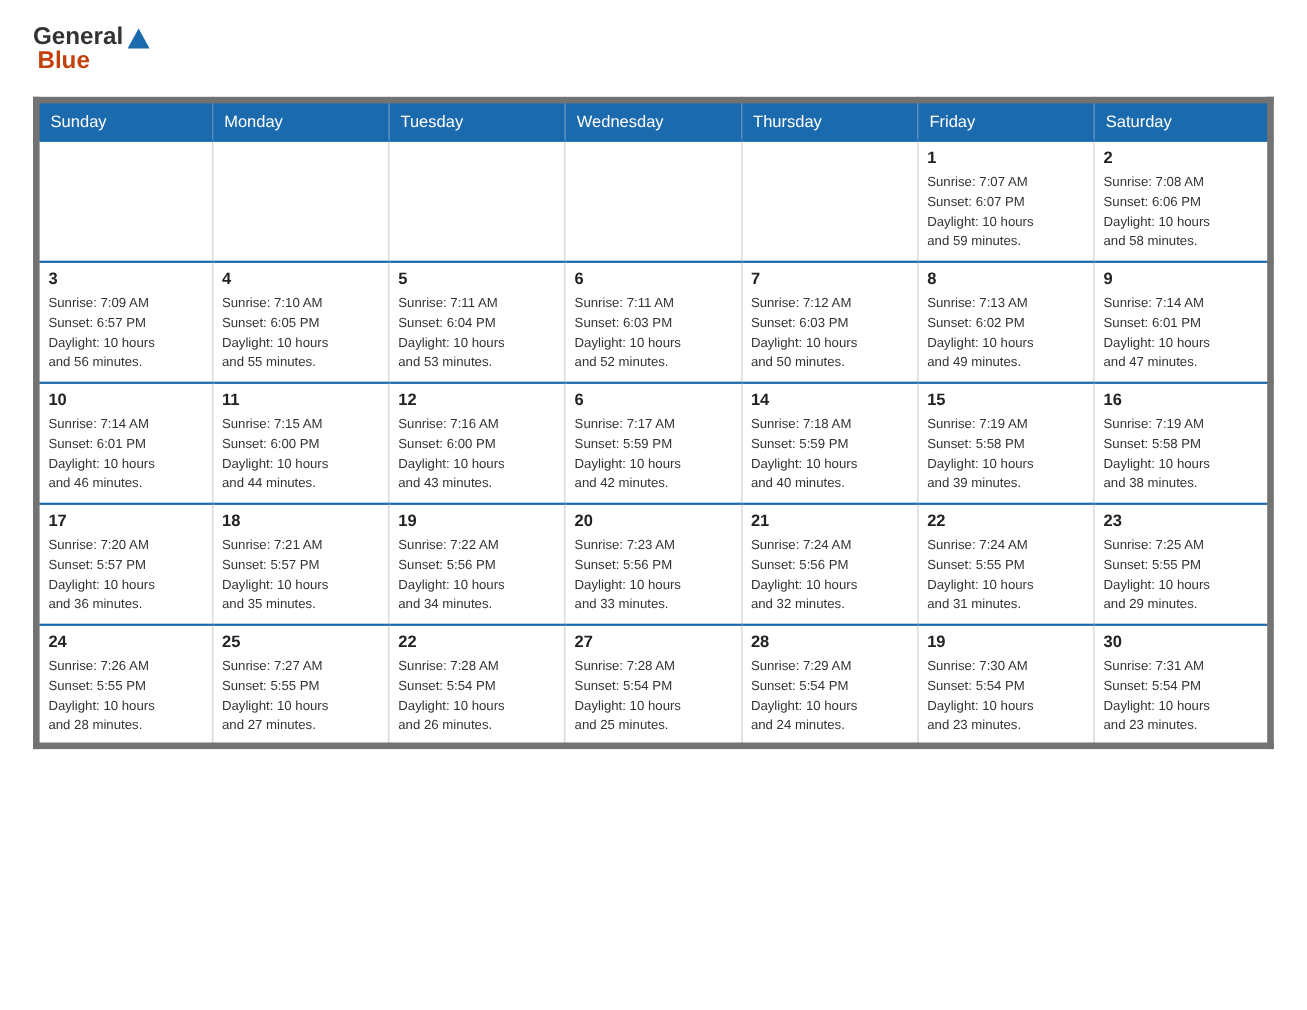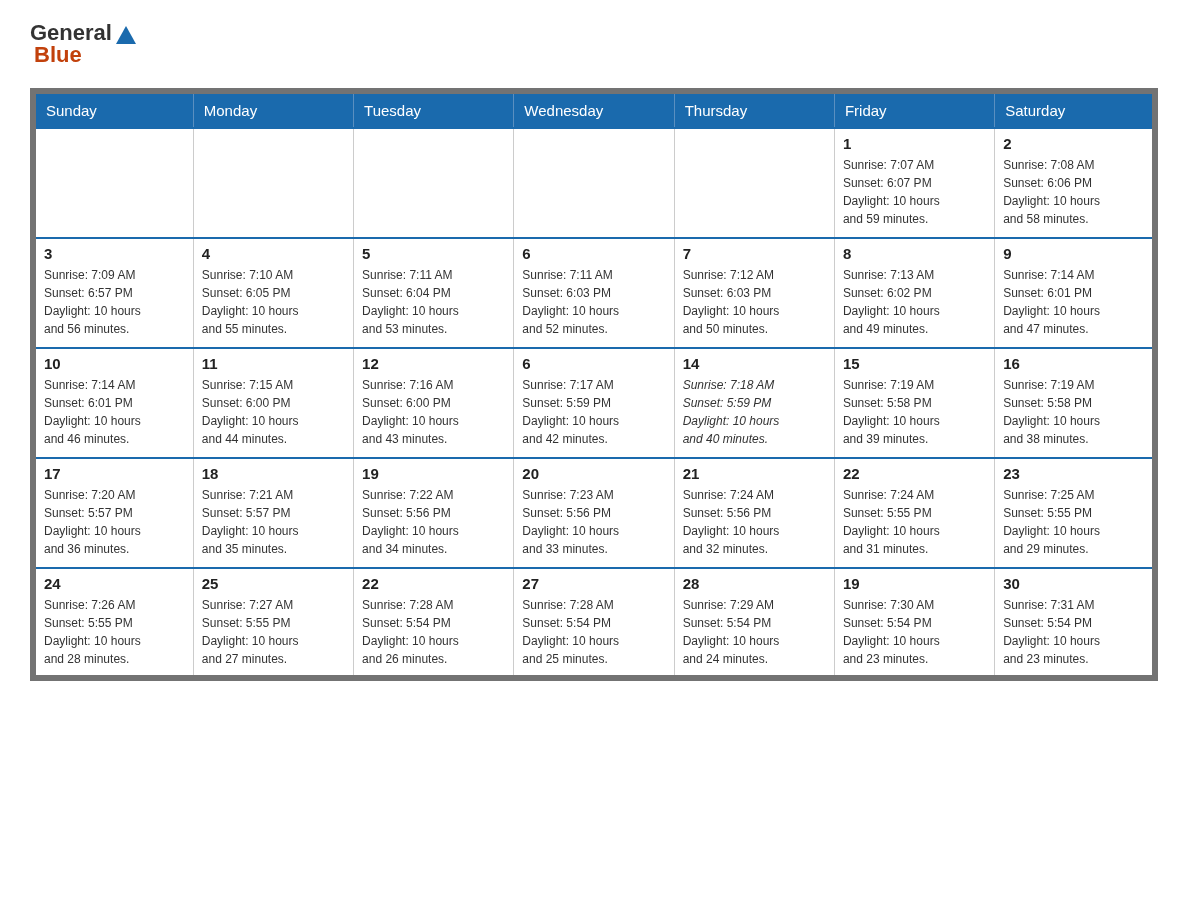--- a/index.html
+++ b/index.html
@@ -225,21 +225,21 @@
         </td>
         <td>
           <span class="day-number">6</span>
           <div class="day-info" style="white-space: pre-line;">Sunrise: 7:17 AM
 Sunset: 5:59 PM
 Daylight: 10 hours
 and 42 minutes.</div>
         </td>
         <td>
           <span class="day-number">14</span>
-          <div class="day-info" style="white-space: pre-line; font-style: italic;">Sunrise: 7:18 AM
+          <div class="day-info" style="white-space: pre-line;">Sunrise: 7:18 AM
 Sunset: 5:59 PM
 Daylight: 10 hours
 and 40 minutes.</div>
         </td>
         <td>
           <span class="day-number">15</span>
           <div class="day-info" style="white-space: pre-line;">Sunrise: 7:19 AM
 Sunset: 5:58 PM
 Daylight: 10 hours
 and 39 minutes.</div>

